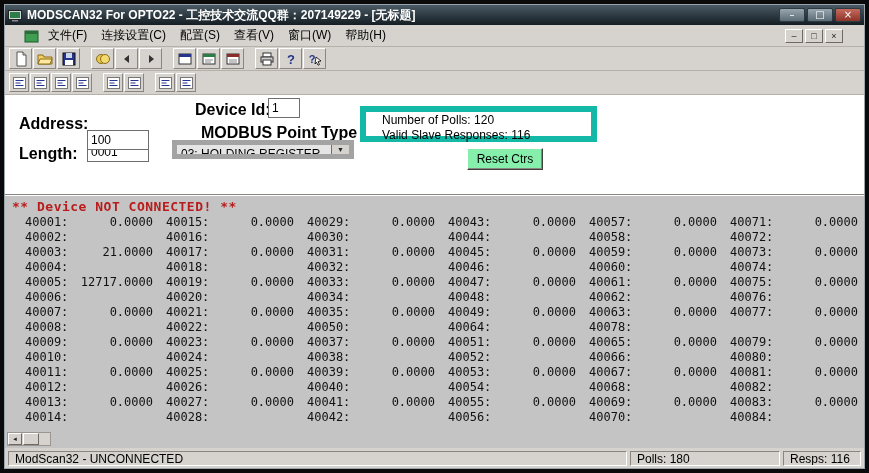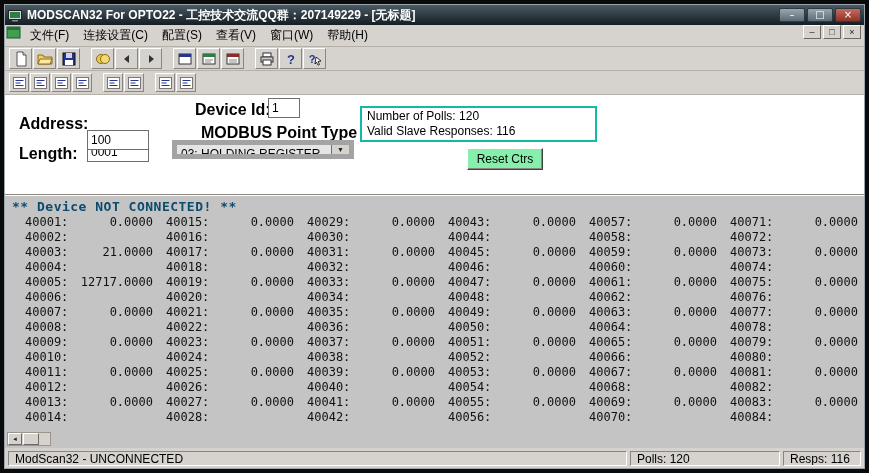--- a/index.html
+++ b/index.html
@@ -14,21 +14,21 @@
     align-items:center;padding:0 3px;color:#fff}
   .title-text{font-size:12px;font-weight:bold;margin-left:5px;white-space:nowrap;
     overflow:hidden;flex:1}
   .winbtns{display:flex;gap:2px}
   .wbtn{width:26px;height:14px;font-size:10px;line-height:12px;text-align:center;color:#fff;
     background:linear-gradient(#97a6af,#5c6c76);border:1px solid #2d3a42;border-radius:2px;
     font-family:"DejaVu Sans",sans-serif;cursor:default}
   .wbtn.close{background:linear-gradient(#c66a5e,#8d3327)}
 
   
-  .menubar{flex:0 0 21px;display:flex;padding:0 1px;
+  .menubar{flex:0 0 21px;display:flex;align-items:center;padding:0 19px;
     border-bottom:1px solid #b5b1a8;background:#d6d3ce}
   .menu-item{font-size:12px;padding:2px 7px;color:#000;cursor:default}
   .mdi-icon{width:15px;height:13px;margin-right:2px;display:inline-block}
   .mdi-btns{margin-left:auto;display:flex;gap:2px;padding-right:2px}
   .mdi-btn{width:18px;height:14px;font-size:9px;line-height:12px;text-align:center;
     background:#d6d3ce;border:1px solid;border-color:#fff #6e6a63 #6e6a63 #fff;color:#222}
 
   
   .toolbar{flex:0 0 24px;display:flex;align-items:center;padding:1px 4px;
     border-bottom:1px solid #b5b1a8;background:#d6d3ce}
@@ -42,21 +42,21 @@
   
   .formarea{flex:0 0 100px;background:#fff;position:relative;border-bottom:1px solid #8a867f}
   .lbl{position:absolute;font-size:16px;font-weight:bold;color:#000;white-space:nowrap}
   .field{position:absolute;height:20px;border:1px solid #6e6e6e;background:#fff;font-size:12px;
     font-family:"Liberation Sans",sans-serif;padding:0 3px;outline:none}
   .combo{position:absolute;display:flex;height:19px;border:5px solid #a3a3a3;background:#e5e5e5}
   .combo-text{flex:1;font-size:12px;line-height:19px;padding:0 4px;white-space:nowrap;
     overflow:hidden}
   .combo-arrow{width:18px;background:#d6d3ce;border-left:1px solid #6e6e6e;display:flex;
     align-items:center;justify-content:center;font-size:7px;color:#222}
-  .infobox{position:absolute;border:2px solid #14b8a6;font-size:12px;padding:1px 5px;
+  .infobox{position:absolute;border:6px solid #14b8a6;font-size:12px;padding:1px 16px;
     line-height:15px;background:#fff}
   .pushbtn{position:absolute;background:#86efac;border:1px solid;
     border-color:#fff #404040 #404040 #fff;box-shadow:inset -1px -1px 0 #8a867f;
     font-size:12px;font-family:"Liberation Sans",sans-serif;cursor:default}
 
   
   .dataarea{flex:1;background:#c4c4c4;position:relative;overflow:hidden;
     font-family:"DejaVu Sans Mono","Liberation Mono",monospace;border-top:1px solid #fff}
   .warning{font-size:13px;font-weight:bold;padding:3px 7px 1px 7px;letter-spacing:.5px}
   .rgrid{padding:0 20px}
@@ -326,21 +326,21 @@
 
       <div class="infobox" style="left:355px;top:11px;width:237px;height:36px">
         <div>Number of Polls: 120</div>
         <div>Valid Slave Responses: 116</div>
       </div>
 
       <button class="pushbtn" style="left:462px;top:53px;width:76px;height:22px">Reset Ctrs</button>
     </div>
 
     <div class="dataarea" style="background: rgb(196, 196, 196);">
-      <div class="warning" style="color: #0c4a6e;">** Device NOT CONNECTED! **</div>
+      <div class="warning" style="color: #b91c1c;">** Device NOT CONNECTED! **</div>
       <div class="rgrid">
           <div class="rrow">
             <div class="cell">
               <span class="reg">40001:</span>
               <span class="val">0.0000</span>
             </div>
             <div class="cell">
               <span class="reg">40015:</span>
               <span class="val">0.0000</span>
             </div>
@@ -517,24 +517,20 @@
               <span class="val">0.0000</span>
             </div>
           </div>
           <div class="rrow">
             <div class="cell">
               <span class="reg">40008:</span>
               <span class="val"></span>
             </div>
             <div class="cell">
               <span class="reg">40022:</span>
-              <span class="val"></span>
-            </div>
-            <div class="cell">
-              <span class="reg">40036:</span>
               <span class="val"></span>
             </div>
             <div class="cell">
               <span class="reg">40050:</span>
               <span class="val"></span>
             </div>
             <div class="cell">
               <span class="reg">40064:</span>
               <span class="val"></span>
             </div>
@@ -701,18 +697,18 @@
           </div>
         </div>
       <div class="hstub">
         <button class="harrow">◄</button>
         <span class="hthumb"></span>
       </div>
     </div>
 
     <div class="statusbar">
       <span class="sec sec-msg">ModScan32 - UNCONNECTED</span>
-      <span class="sec sec-polls">Polls: 120</span>
+      <span class="sec sec-polls">Polls: 180</span>
       <span class="sec sec-resps">Resps: 116</span>
     </div>
 
   </div>
 </div>
 
 </body></html>

